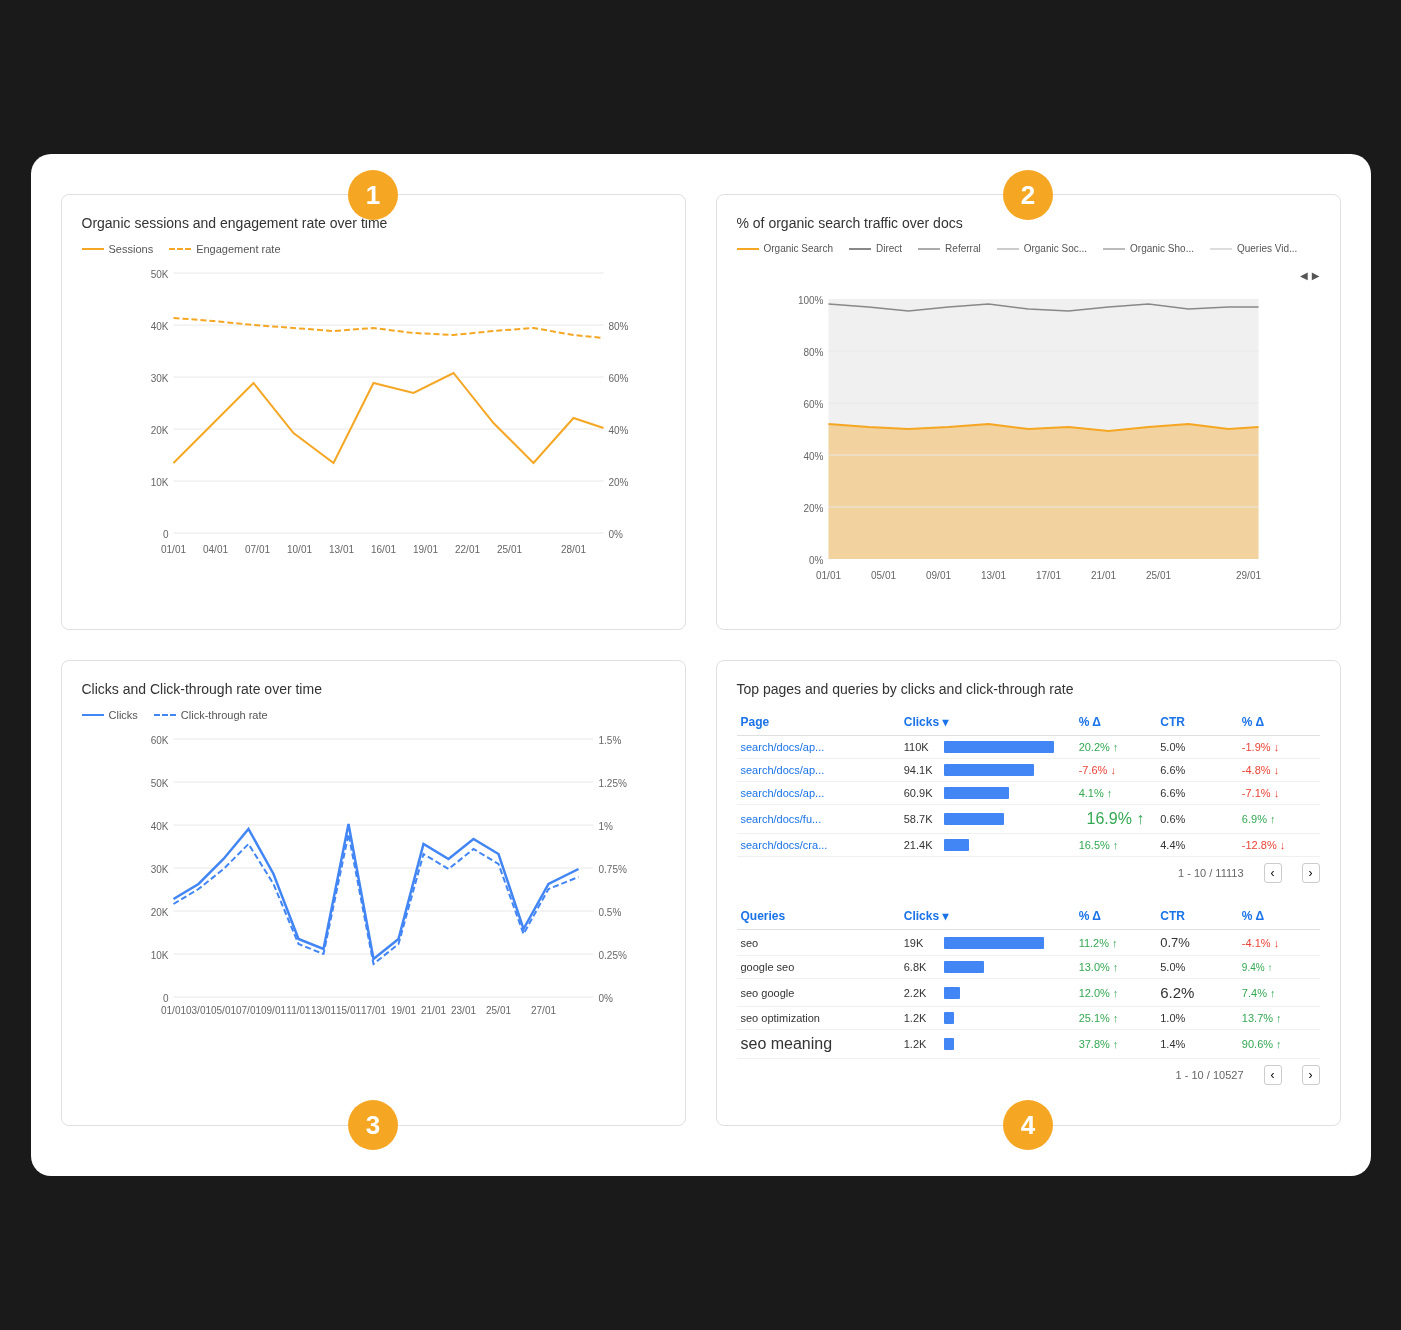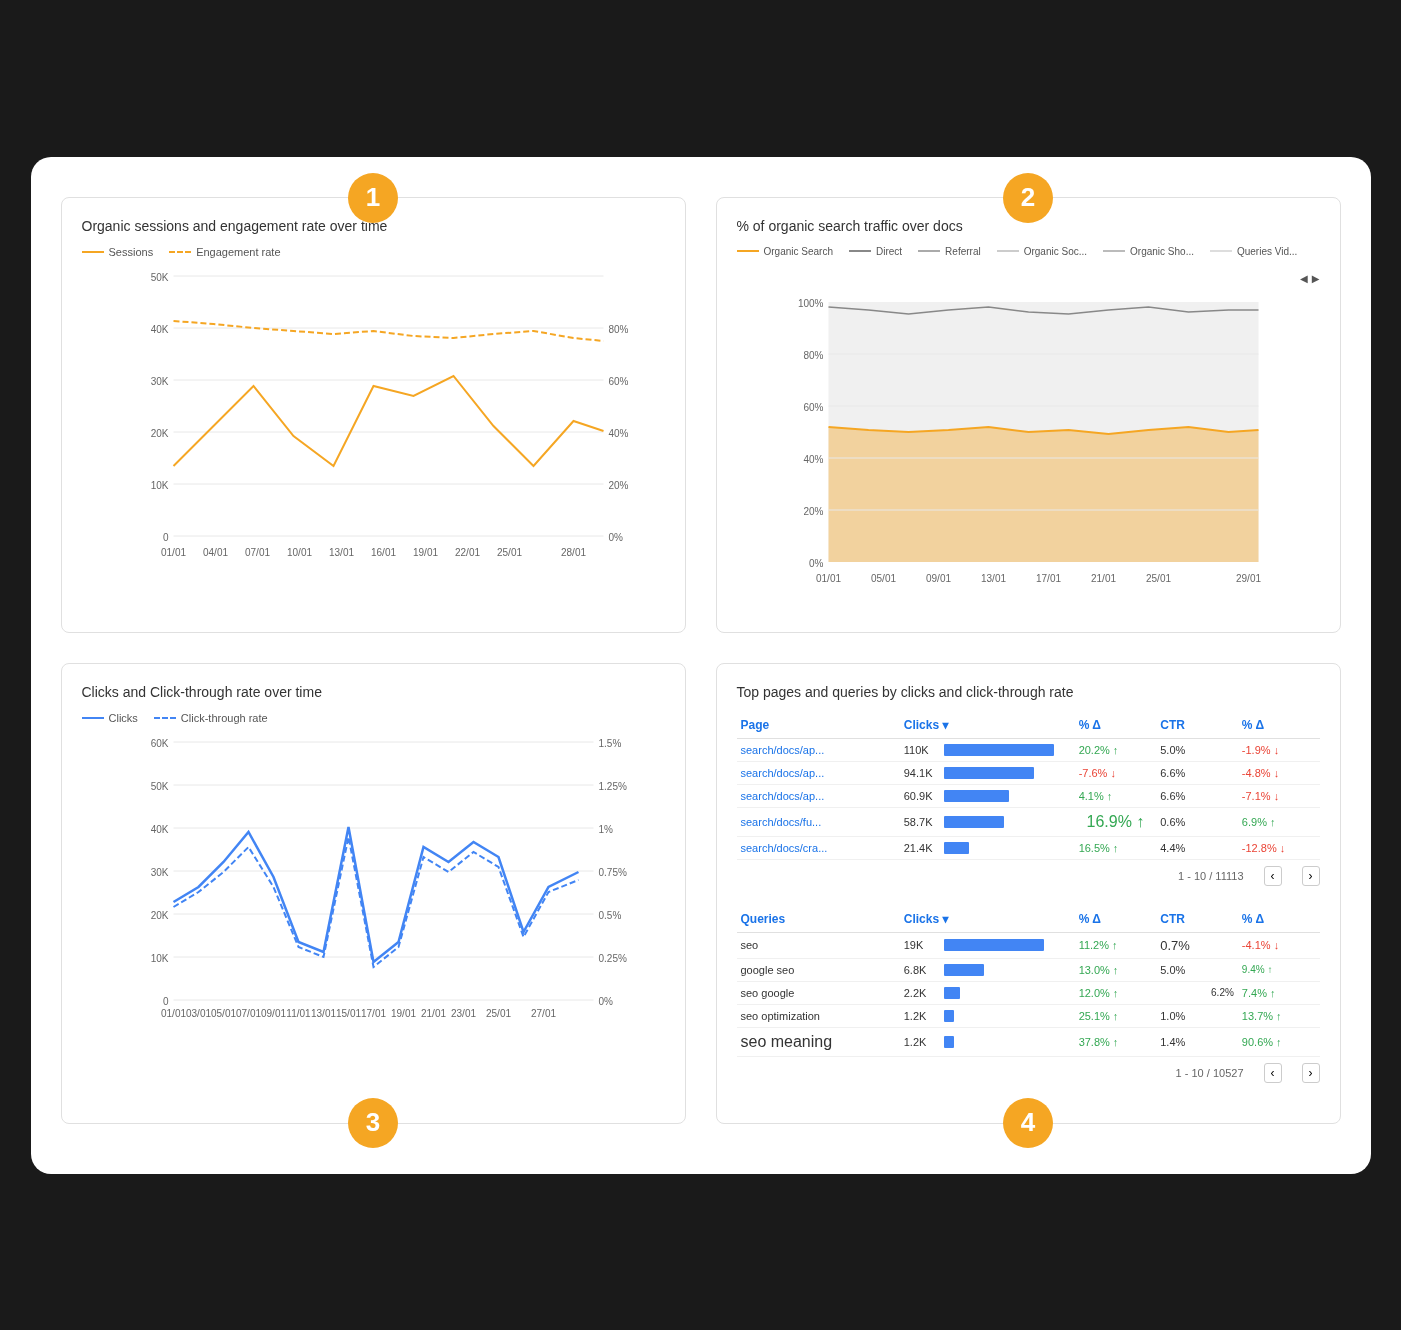--- a/index.html
+++ b/index.html
@@ -454,21 +454,21 @@
   </tr>
               <tr>
     <td style="font-size:11px;">seo google</td>
     <td>
       <div class="bar-cell">
         <span style="min-width:36px;font-size:11px;">2.2K</span>
         <span class="bar" style="width:16px;"></span>
       </div>
     </td>
     <td style="color:#34a853;font-size:11px;">12.0% ↑</td>
-    <td style="font-size:10px;text-align:right;">6.2%</td>
+    <td style="font-size:15px;">6.2%</td>
     <td style="color:#34a853;font-size:11px;">7.4% ↑</td>
   </tr>
               <tr>
     <td style="font-size:11px;">seo optimization</td>
     <td>
       <div class="bar-cell">
         <span style="min-width:36px;font-size:11px;">1.2K</span>
         <span class="bar" style="width:10px;"></span>
       </div>
     </td>

